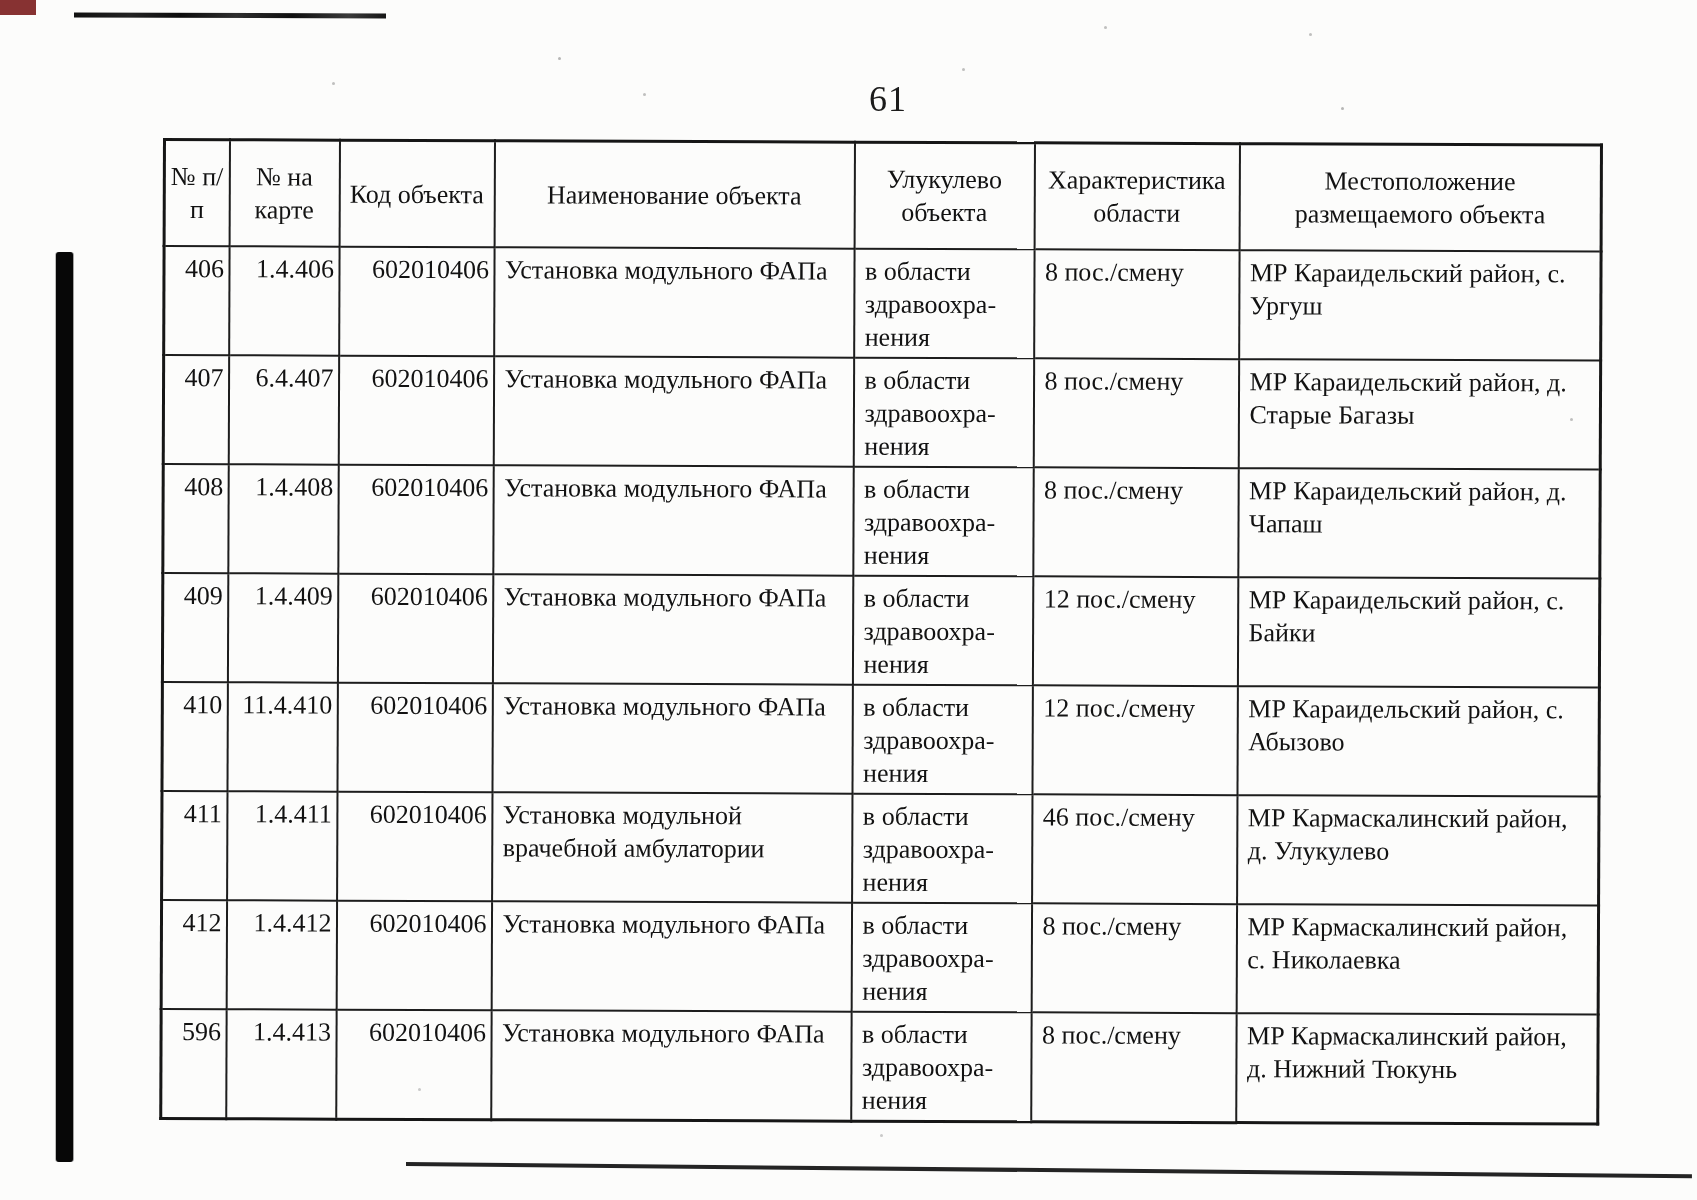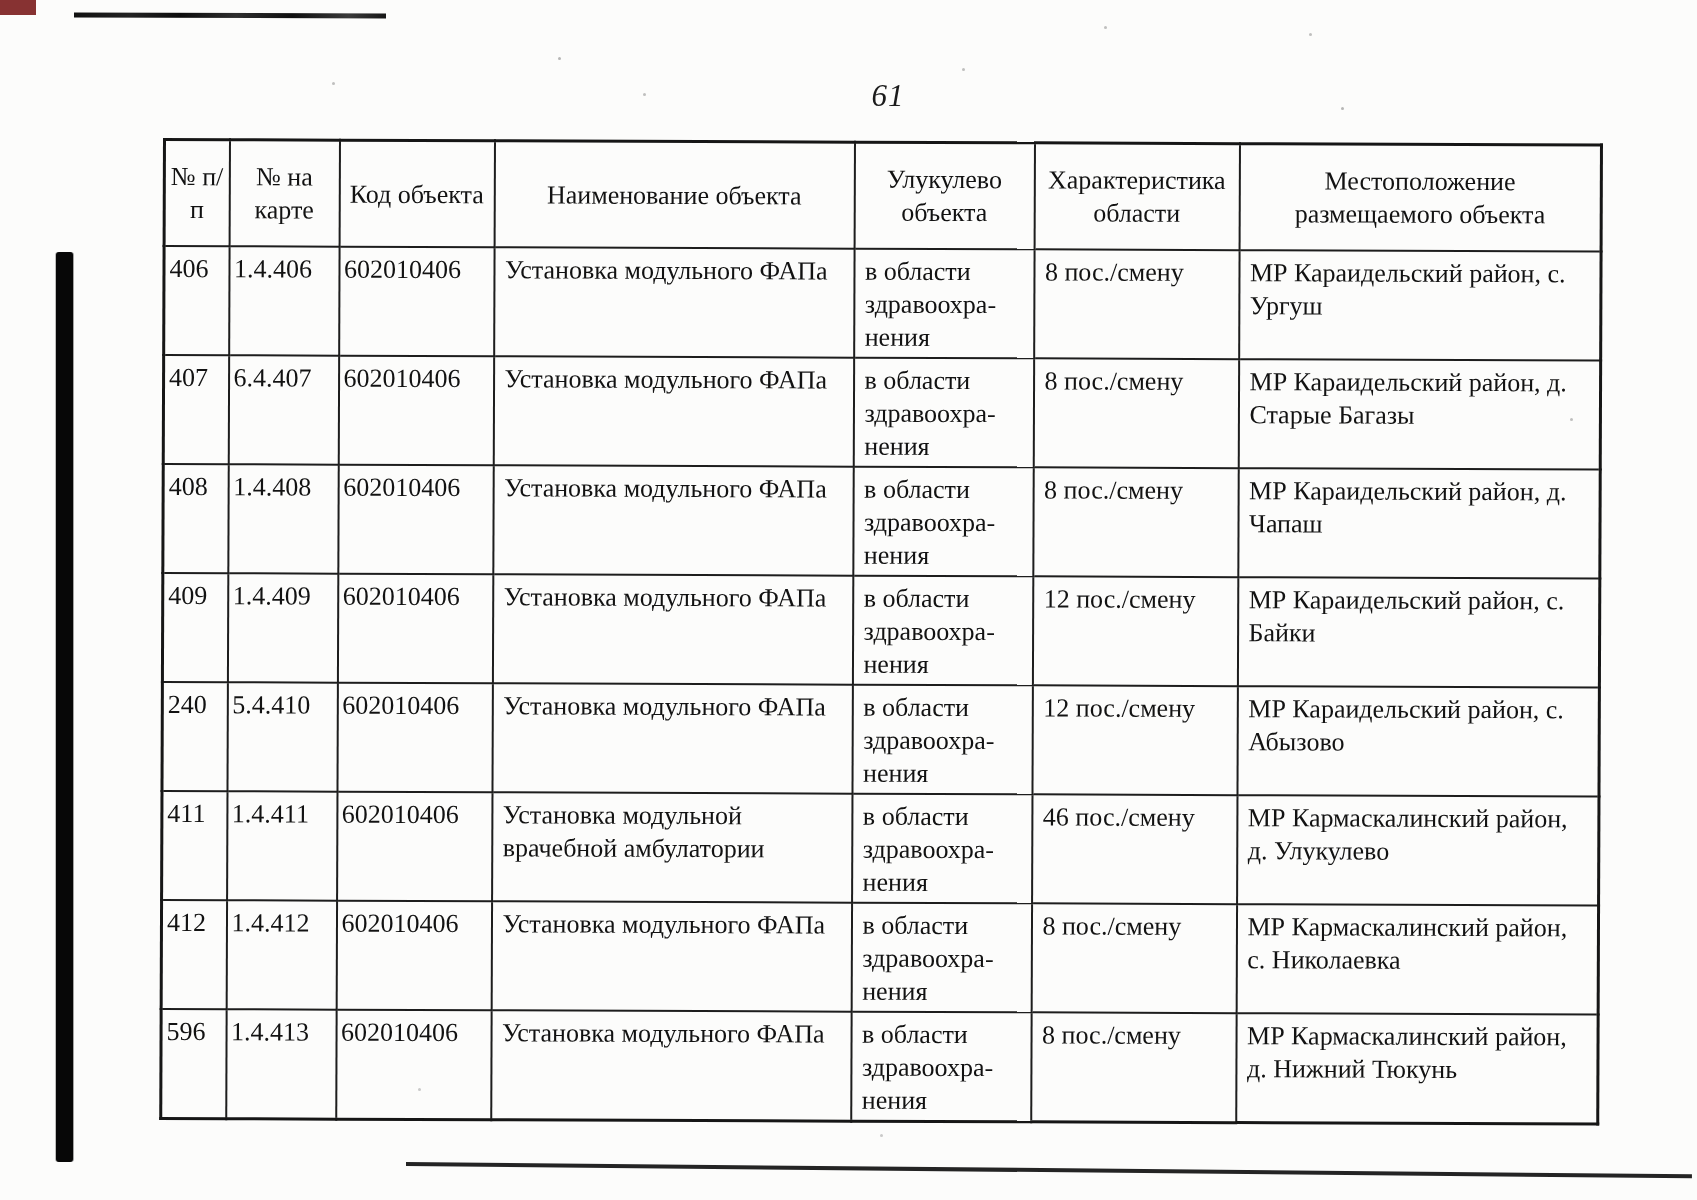--- a/index.html
+++ b/index.html
@@ -5,42 +5,42 @@
   html,body{margin:0;padding:0;}
   body{
     width:1697px;height:1200px;position:relative;overflow:hidden;
     background:#fcfcfb;
     font-family:"Liberation Serif","DejaVu Serif",serif;
     color:#131313;
   }
   
   .page-number{
     position:absolute;left:808px;top:78px;width:160px;
-    text-align:center;font-size:31px;letter-spacing:1px;color:#1b1b1b;font-style:italic;
+    text-align:center;font-size:36px;letter-spacing:1px;color:#1b1b1b;
   }
   
   .scan-table{
     position:absolute;left:163px;top:138px;width:1437px;
     border-collapse:collapse;table-layout:fixed;
     transform:rotate(0.22deg);transform-origin:top left;
   }
   .scan-table th,.scan-table td{
     border:2.5px solid #1d1d1d;
     font-size:26px;line-height:33px;
     color:#121212;
     padding:5px 9px 3px 10px;
     overflow:hidden;
   }
   .scan-table{border:3px solid #161616;}
   .scan-table th{
     font-weight:normal;text-align:center;vertical-align:middle;
     height:96px;padding:4px 3px;font-size:26px;
   }
   .scan-table td{vertical-align:top;height:98px;text-align:left;}
-  td.c-center{text-align:left;padding-left:4px;padding-right:4px;}
+  td.c-center{text-align:right;padding-left:4px;padding-right:4px;}
   
   .artifact{position:absolute;}
   .top-line{
     left:74px;top:13px;width:312px;height:5px;
     background:linear-gradient(90deg,#111 0%,#222 18%,#0c0c0c 34%,#2e2e2e 52%,#0f0f0f 70%,#3a3a3a 88%,#161616 100%);
     transform:rotate(0.15deg);
   }
   .corner-mark{
     left:0;top:0;width:36px;height:15px;background:#7d2121;opacity:.92;
   }
@@ -127,22 +127,22 @@
     <tr>
       <td class="c-center">409</td>
       <td class="c-center">1.4.409</td>
       <td class="c-center">602010406</td>
       <td>Установка модульного ФАПа</td>
       <td>в области здравоохра-нения</td>
       <td>12 пос./смену</td>
       <td>МР Караидельский район, с. Байки</td>
     </tr>
     <tr>
-      <td class="c-center">240</td>
-      <td class="c-center">5.4.410</td>
+      <td class="c-center">410</td>
+      <td class="c-center">11.4.410</td>
       <td class="c-center">602010406</td>
       <td>Установка модульного ФАПа</td>
       <td>в области здравоохра-нения</td>
       <td>12 пос./смену</td>
       <td>МР Караидельский район, с. Абызово</td>
     </tr>
     <tr>
       <td class="c-center">411</td>
       <td class="c-center">1.4.411</td>
       <td class="c-center">602010406</td>

